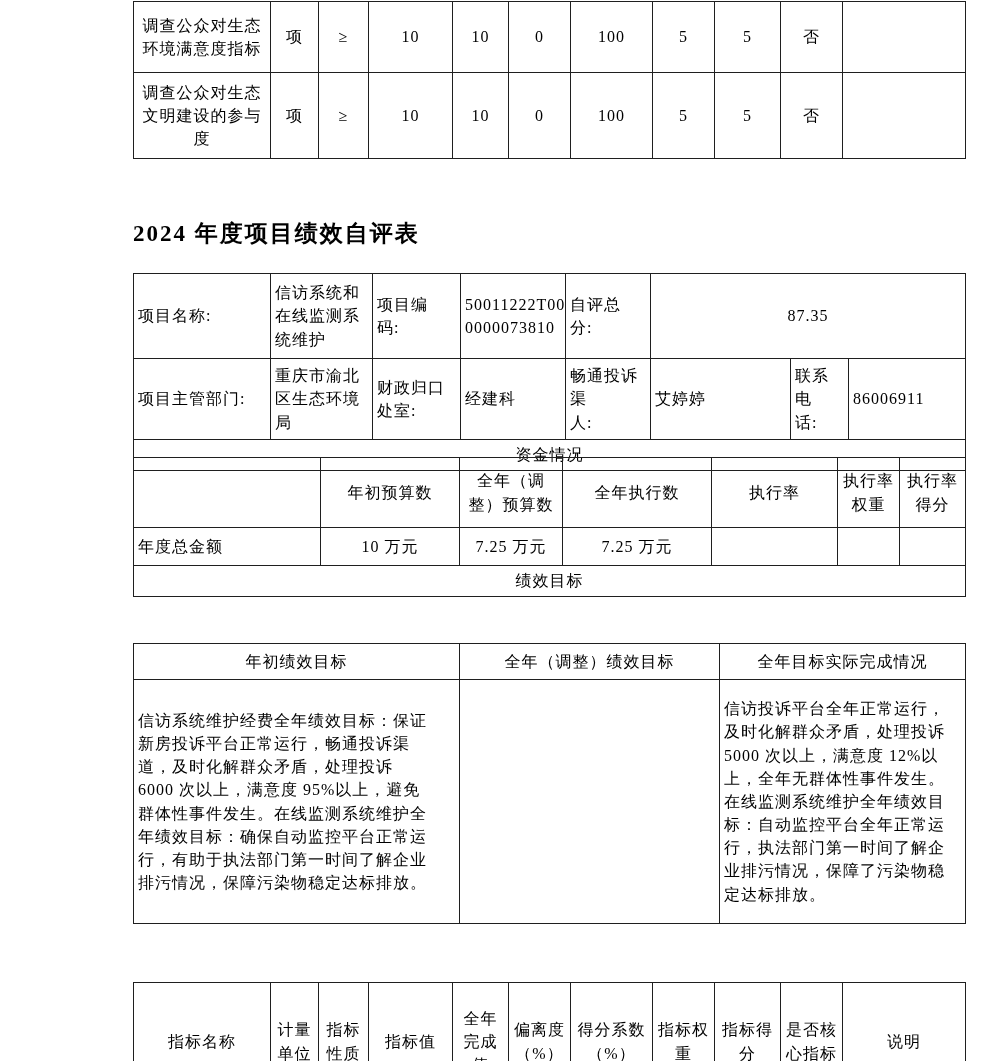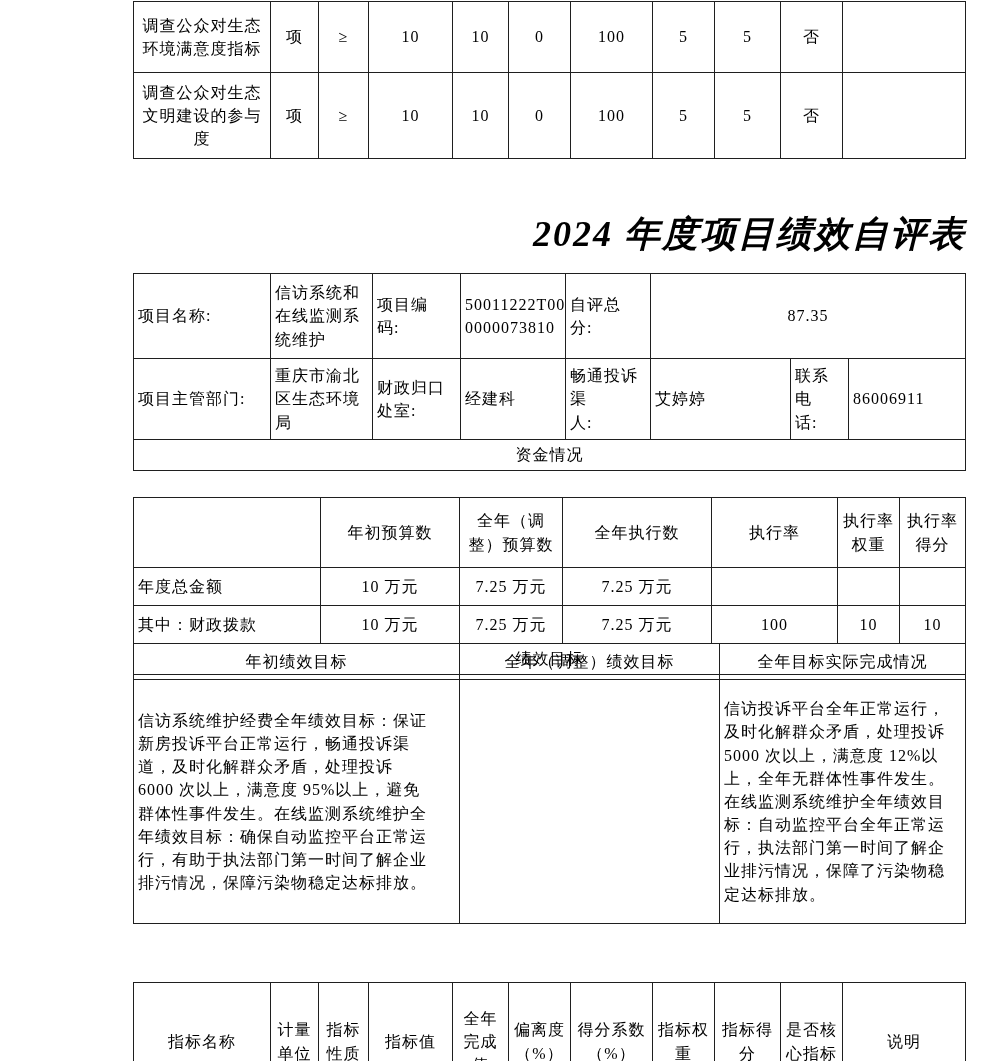--- a/index.html
+++ b/index.html
@@ -18,23 +18,22 @@
     padding:1px 4px;vertical-align:middle;
     white-space:pre-line;letter-spacing:1px;
     overflow:hidden;
   }
   .c{text-align:center;}
   .l{text-align:left;}
   .nosp{letter-spacing:0;}
   .goal{line-height:26px;letter-spacing:2px;padding:2px 5px;vertical-align:middle;}
   .title{
     position:absolute;left:133px;top:210px;width:833px;
-    text-align:right;font-size:36px;font-weight:bold;letter-spacing:2px;
+    text-align:left;font-size:23px;font-weight:bold;letter-spacing:2px;
     line-height:48px;
-    font-style:italic;
   }
 </style>
 </head>
 <body>
 
 <div class="page">
 
   <table class="tbl" style="top:1px">
     <colgroup>
       <col style="width:137px">
@@ -123,21 +122,21 @@
       <td class="l nosp">联系电
 话:</td>
       <td class="l nosp">86006911</td>
     </tr>
     <tr style="height:31px">
       <td class="c" colspan="8">资金情况</td>
     </tr>
   </tbody>
     </table>
 
-  <table class="tbl" style="top:497px">
+  <table class="tbl" style="top:457px">
     <colgroup>
       <col style="width:187px">
         <col style="width:139px">
         <col style="width:103px">
         <col style="width:149px">
       <col style="width:126px">
         <col style="width:62px">
         <col style="width:66px">
     </colgroup>
     <tbody>
@@ -154,29 +153,20 @@
 得分</td>
     </tr>
     <tr style="height:38px">
       <td class="l">年度总金额</td>
       <td class="c">10 万元</td>
       <td class="c">7.25 万元</td>
       <td class="c">7.25 万元</td>
       <td class="c"></td>
       <td class="c"></td>
       <td class="c"></td>
-    </tr>
-    <tr style="height:38px">
-      <td class="l">其中：财政拨款</td>
-      <td class="c">10 万元</td>
-      <td class="c">7.25 万元</td>
-      <td class="c">7.25 万元</td>
-      <td class="c">100</td>
-      <td class="c">10</td>
-      <td class="c">10</td>
     </tr>
     <tr style="height:31px">
       <td class="c" colspan="7">绩效目标</td>
     </tr>
   </tbody>
     </table>
 
   <table class="tbl" style="top:643px">
     <colgroup>
       <col style="width:326px">

